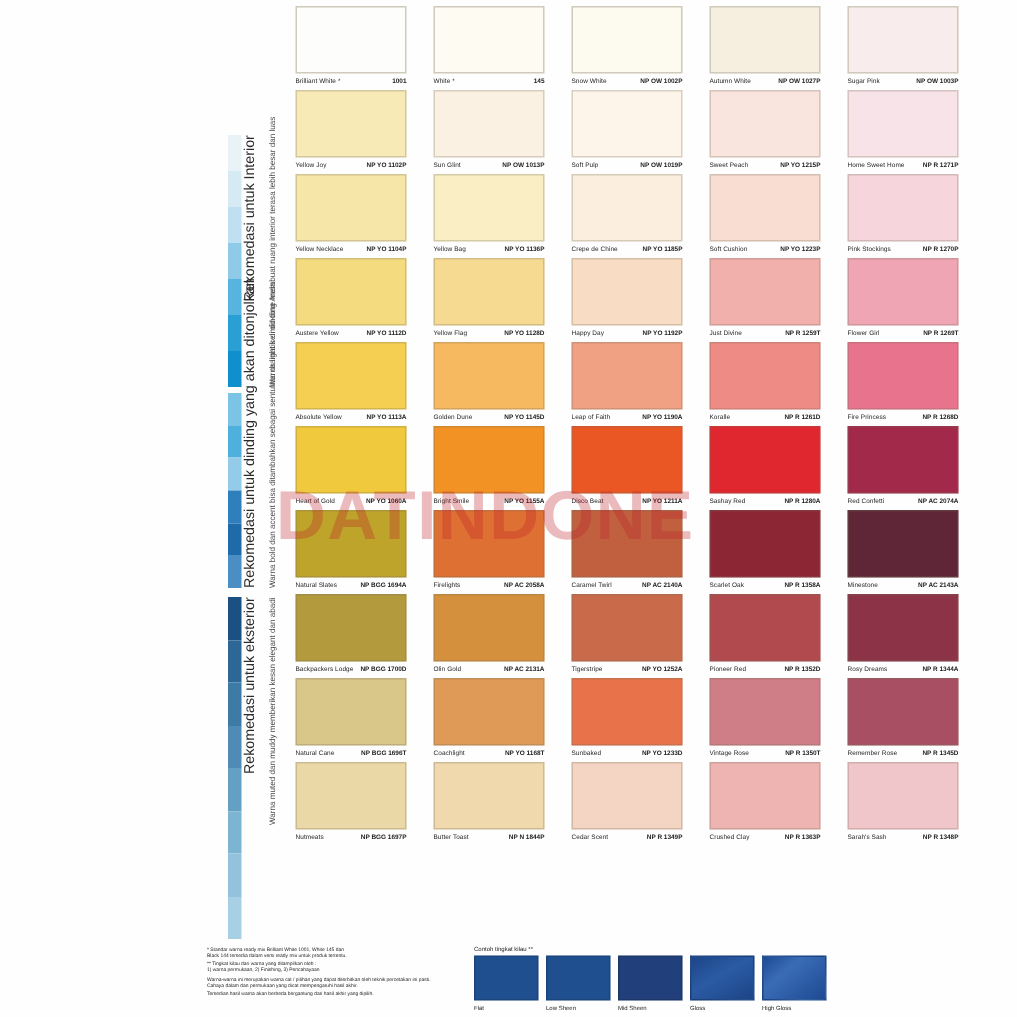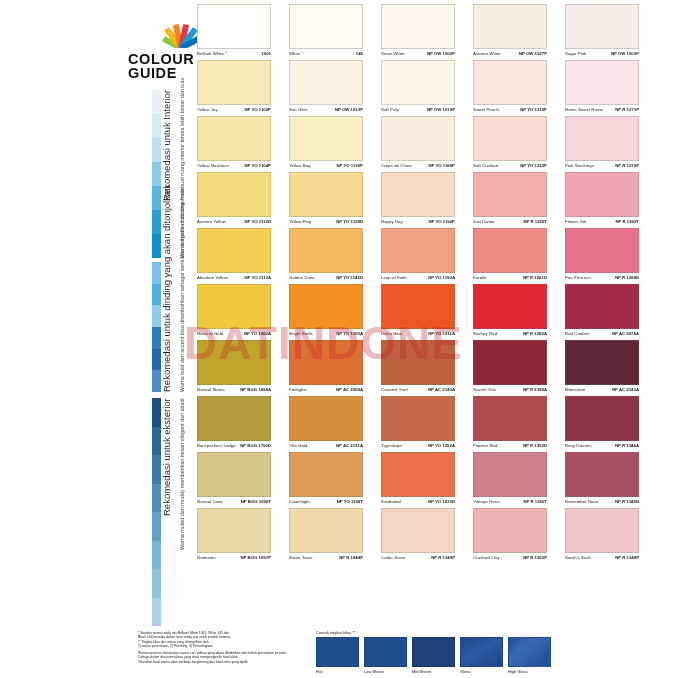--- a/index.html
+++ b/index.html
@@ -168,34 +168,20 @@
     font-size: 4px;
     color: #1c1c1c;
     white-space: nowrap;
   }
 </style>
 </head>
 <body>
 
 <div id="page">
 
-  <div class="logo-block">
-    <div class="fan">
-        <div class="fan-blade" style="background: rgb(141, 198, 63); transform: rotate(-62deg); height: 20px;"></div>
-        <div class="fan-blade" style="background: rgb(249, 180, 20); transform: rotate(-37.2deg); height: 24px;"></div>
-        <div class="fan-blade" style="background: rgb(245, 130, 31); transform: rotate(-12.4deg); height: 24px;"></div>
-        <div class="fan-blade" style="background: rgb(224, 58, 62); transform: rotate(12.4deg); height: 24px;"></div>
-        <div class="fan-blade" style="background: rgb(26, 155, 215); transform: rotate(37.2deg); height: 24px;"></div>
-        <div class="fan-blade" style="background: rgb(13, 111, 184); transform: rotate(62deg); height: 20px;"></div>
-      </div>
-    <div class="logo-text">
-      <span>COLOUR</span>
-      <span class="l2">GUIDE</span>
-    </div>
-  </div>
 
   <div class="side-group" id="sec0" style="left:152px; top:90px; height:168px;">
     <div class="side-bar" style="height: 168px;">
         <div class="bar-seg" style="background: rgb(233, 242, 247); height: 24px;"></div>
         <div class="bar-seg" style="background: rgb(214, 234, 244); height: 24px;"></div>
         <div class="bar-seg" style="background: rgb(191, 224, 240); height: 24px;"></div>
         <div class="bar-seg" style="background: rgb(143, 203, 232); height: 24px;"></div>
         <div class="bar-seg" style="background: rgb(87, 180, 222); height: 24px;"></div>
         <div class="bar-seg" style="background: rgb(42, 159, 212); height: 24px;"></div>
         <div class="bar-seg" style="background: rgb(15, 143, 204); height: 24px;"></div>

